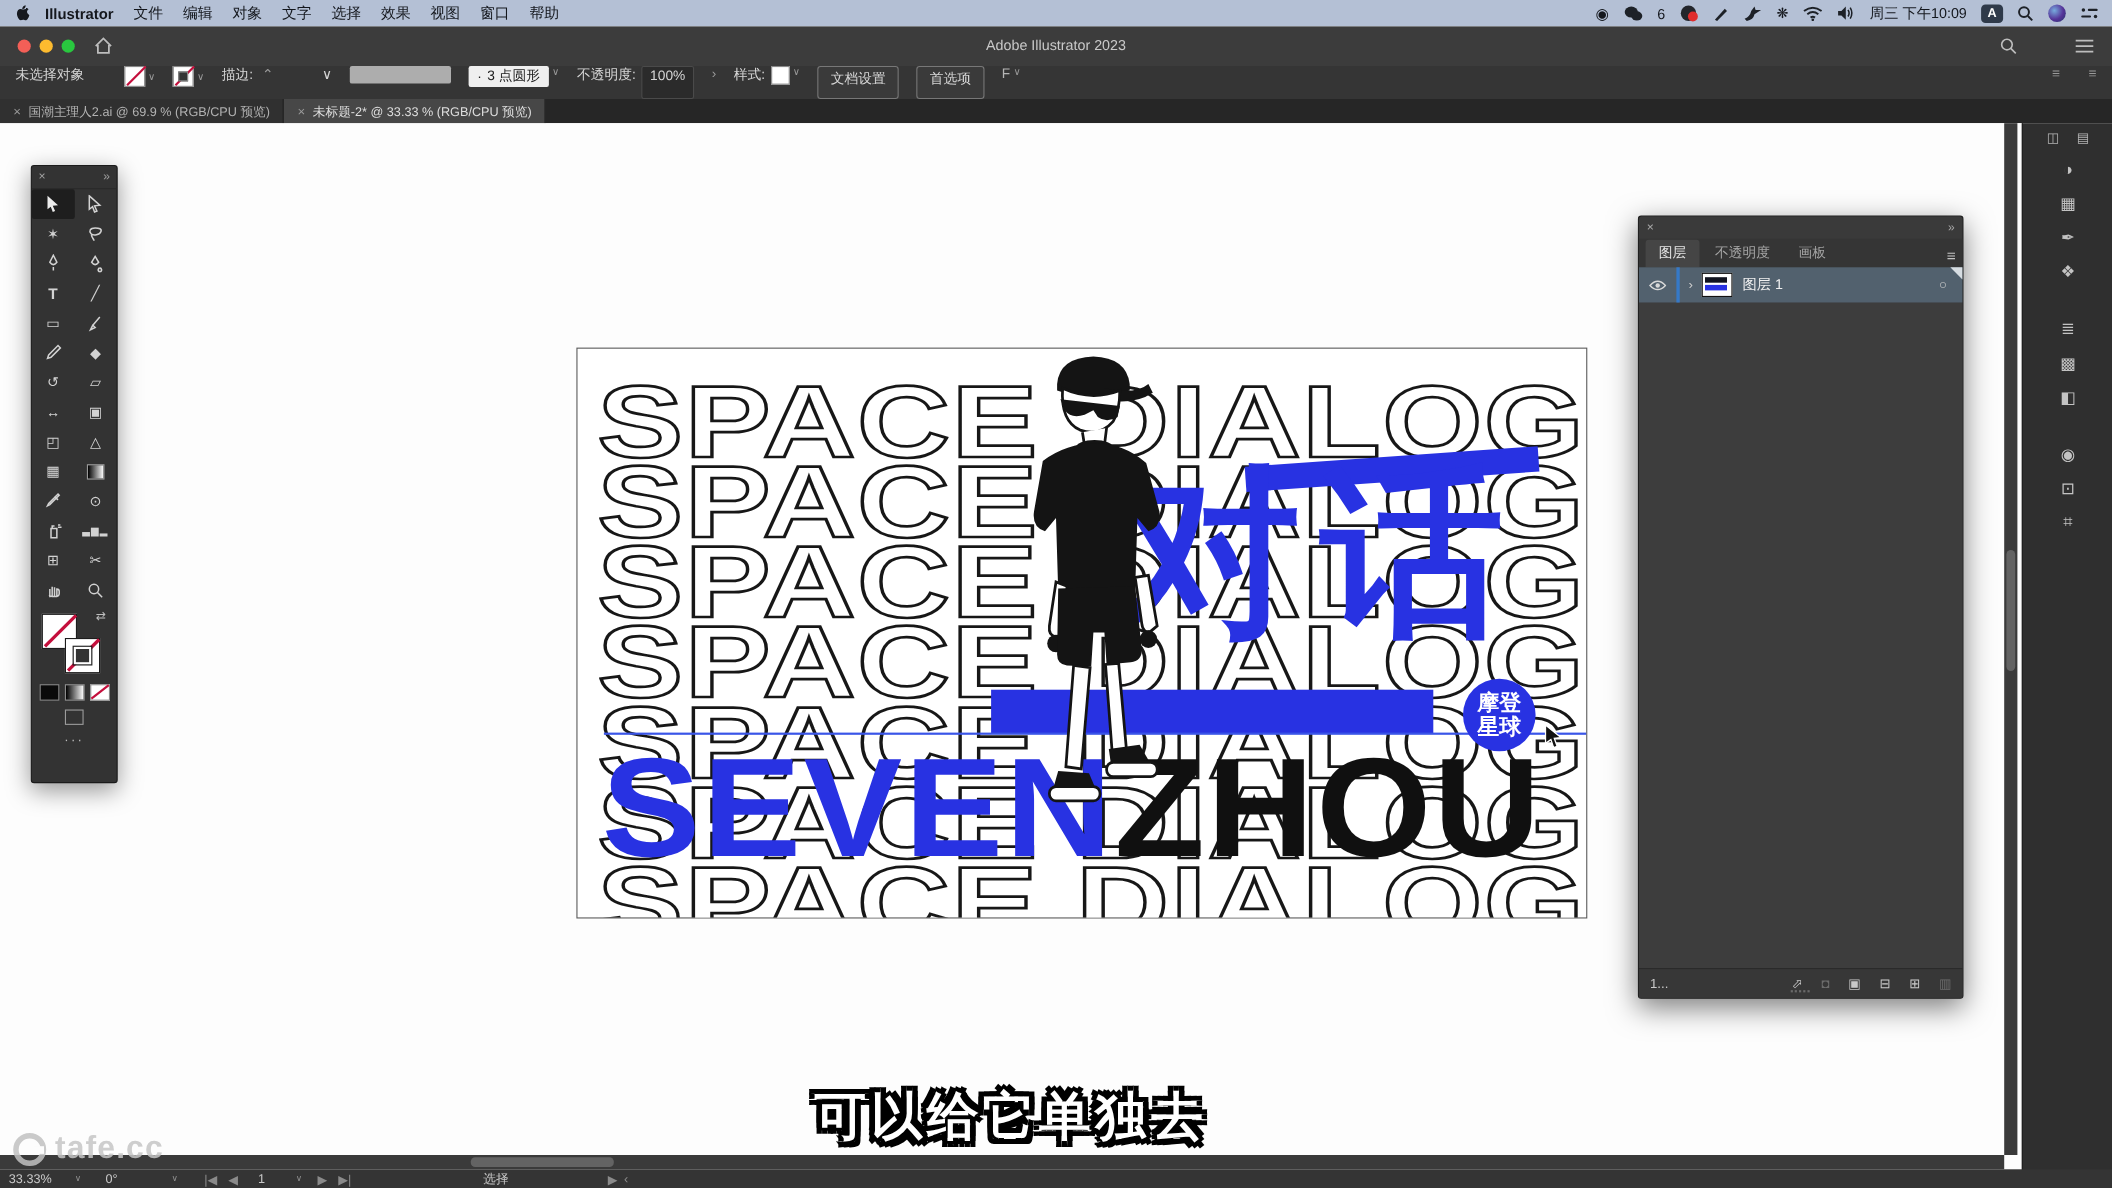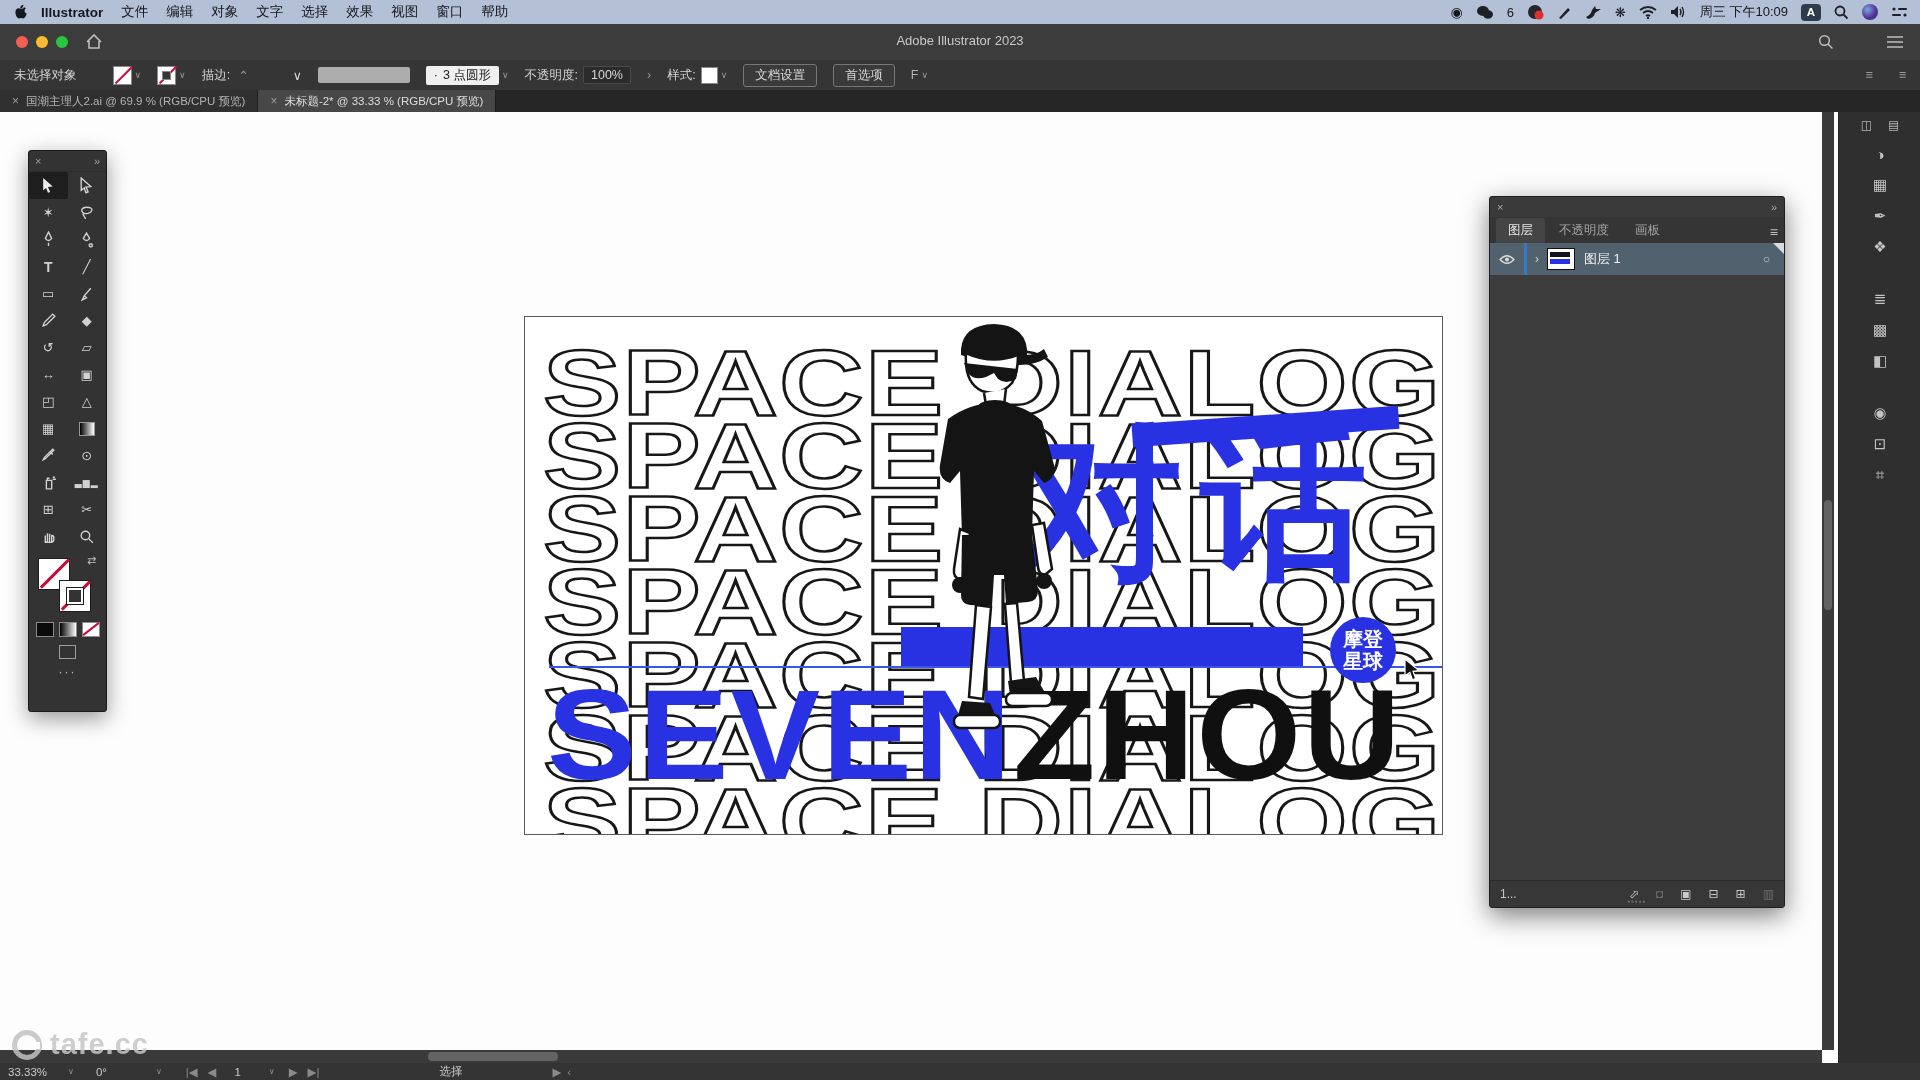--- a/index.html
+++ b/index.html
@@ -24,21 +24,21 @@
   
   .titlebar{left:0;top:24px;width:1920px;height:36px;background:#3c3c3c;border-bottom:7px solid #8b5cf6}
   .tl{width:12px;height:12px;border-radius:50%;display:inline-block}
   .tl-red{background:#f35f57}.tl-yel{background:#fdbb2f}.tl-grn{background:#29c73f}
   .win-title{left:0;top:9px;width:1920px;text-align:center;color:#c9c9c9;font-size:13px}
   .home-ico{color:#bdbdbd}
   .titlebar-ico{color:#bdbdbd}
 
   
   .controlbar{left:0;top:60px;width:1920px;height:30px;background:#353535;border-bottom:1px solid #232323;
-              display:flex;align-items:center;color:#d6d6d6;font-size:12.5px}
+              display:flex;color:#d6d6d6;font-size:12.5px}
   .cb-gap{margin-left:16px;white-space:nowrap}
   .swatch{width:17px;height:17px;background:#fff;border:1px solid #888;position:relative;display:inline-block;vertical-align:middle}
   .swatch .slash{position:absolute;left:-2px;top:7px;width:24px;height:2px;background:#c40f3c;transform:rotate(-45deg)}
   .swatch.stroke:after{content:"";position:absolute;left:4px;top:4px;width:7px;height:7px;background:#353535;border:1px solid #888}
   .dd{color:#9a9a9a;font-size:9px;margin-left:3px}
   .profile-pill{width:92px;height:16px;background:#adadad;border-radius:2px}
   .brush-pill{background:#efefef;color:#1c1c1c;border-radius:2px;height:19px;display:flex;align-items:center;
               padding:0 8px;gap:5px}
   .opacity-field{background:#2b2b2b;border:1px solid #4a4a4a;border-radius:2px;padding:1px 7px;margin-left:5px}
   .cb-btn{border:1px solid #777;border-radius:3px;padding:2px 11px;color:#d6d6d6;background:#3a3a3a}
@@ -310,20 +310,21 @@
       <rect x="48" y="396" width="46" height="13" rx="6" fill="#fff" stroke="#141414" stroke-width="2.5"></rect>
       <path d="M102 362 L130 358 L138 372 L104 376 Z" fill="#141414"></path>
       <rect x="100" y="374" width="46" height="13" rx="6" fill="#fff" stroke="#141414" stroke-width="2.5"></rect>
     </svg>
   </div>
 
   <svg class="abs cursor-ai" viewBox="0 0 17 23">
     <path d="M1 1 L15 12.5 L9 13.2 L11.6 20.5 L8.4 21.7 L5.9 14.4 L1 17.8 Z" fill="#111" stroke="#fff" stroke-width="1.2"></path>
   </svg>
 
+  <div class="abs caption">可以给它单独去</div>
 
   <div class="abs watermark">
     <span class="wm-logo"></span>
     <span class="wm-text">tafe.cc</span>
   </div>
 
   <div class="toolbar">
     <div class="tb-head">
       <span>×</span>
       <span>»</span>

